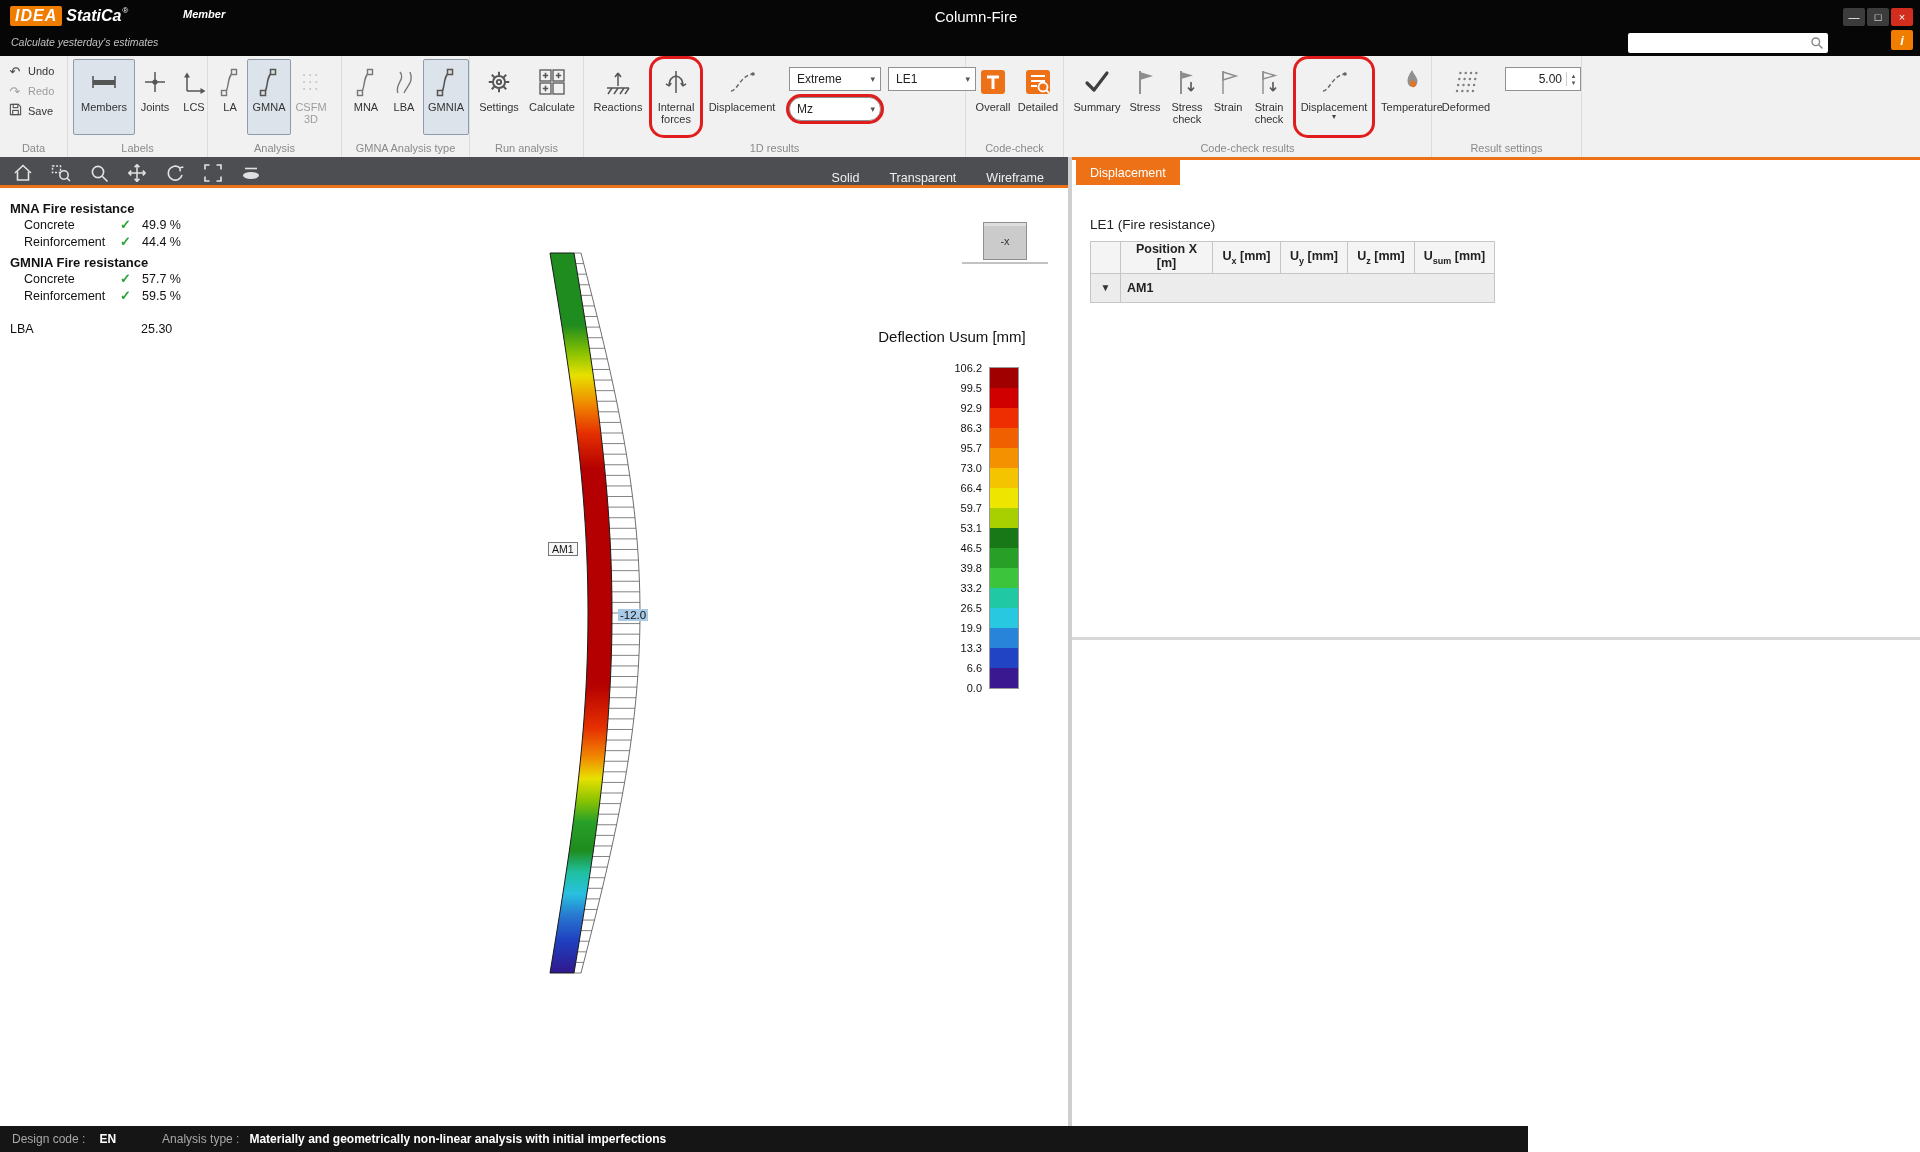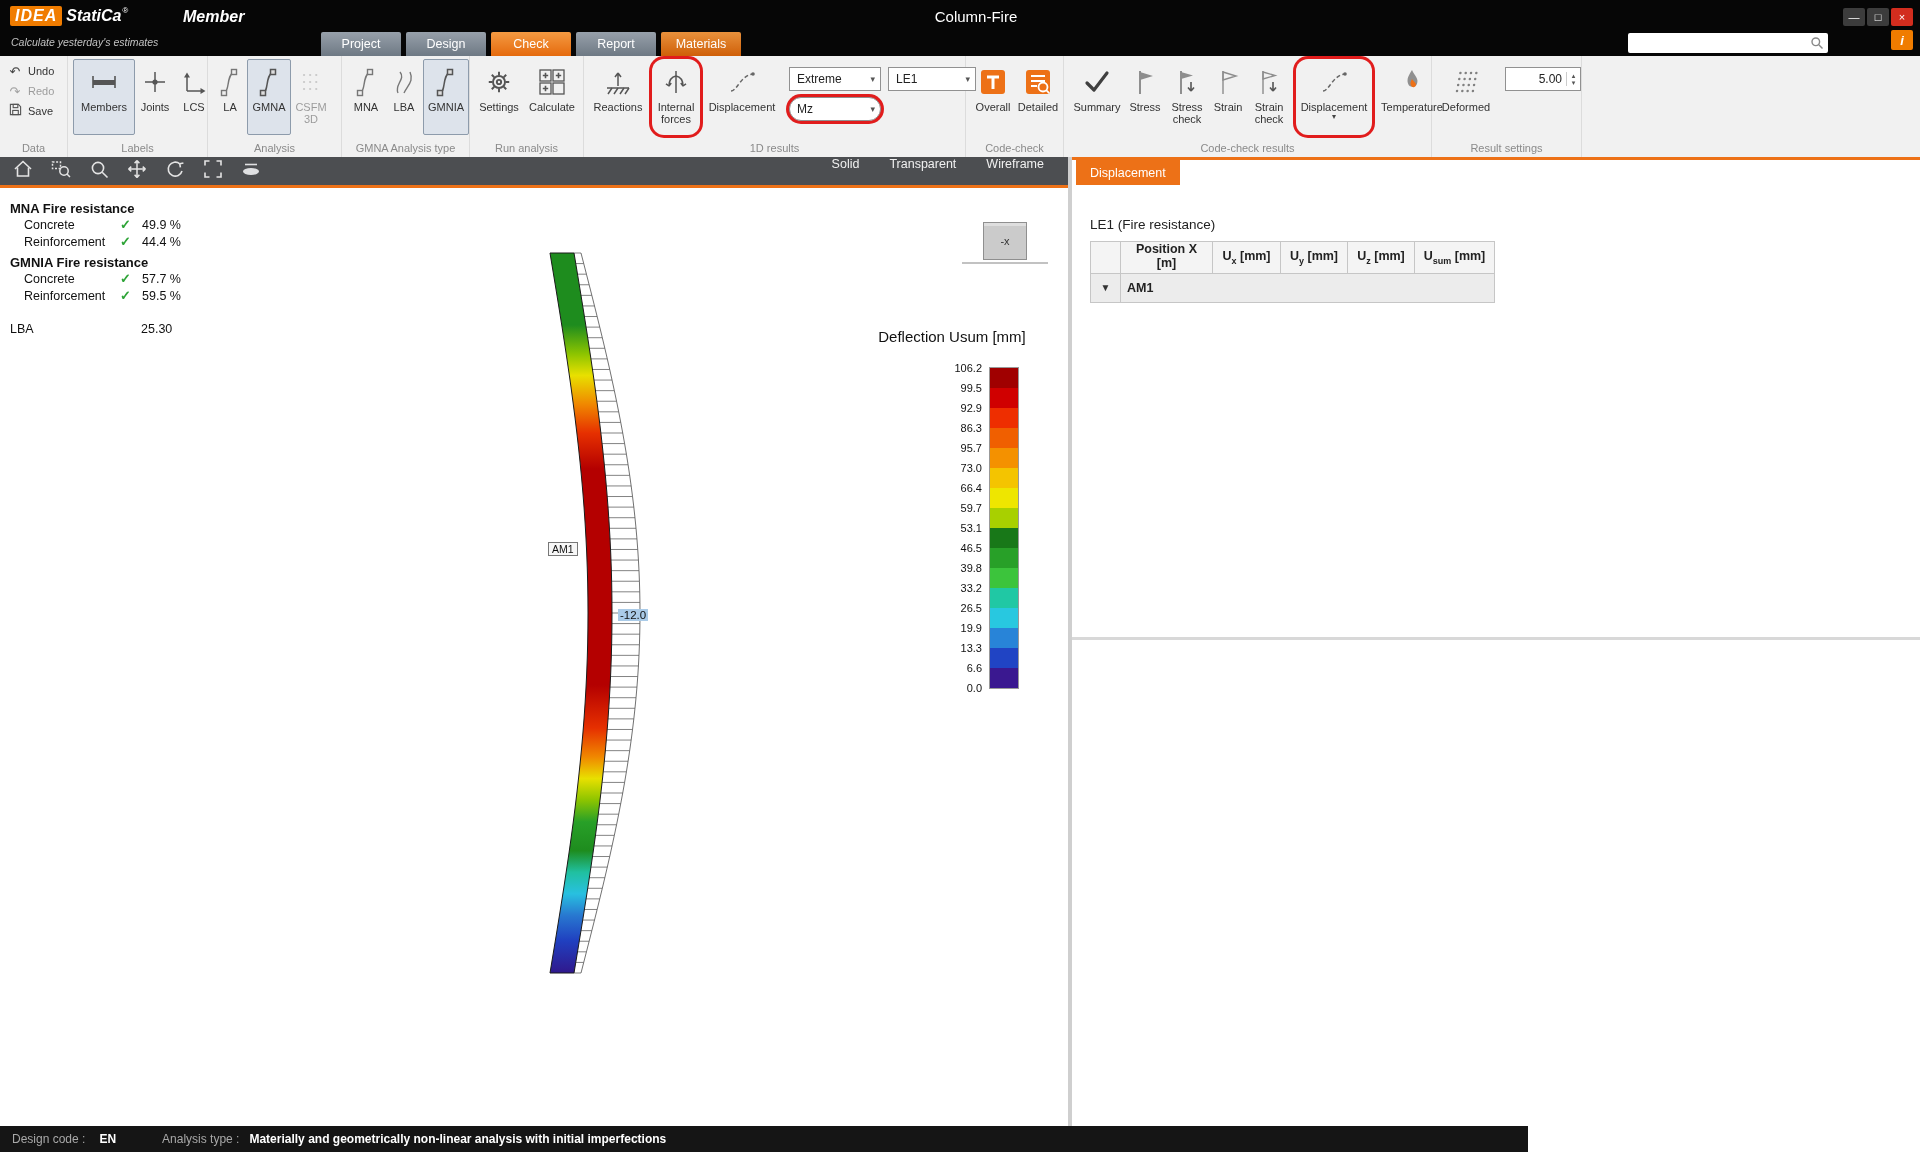--- a/index.html
+++ b/index.html
@@ -6,21 +6,21 @@
 html,body{width:1920px;height:1152px;overflow:hidden}
 body{font-family:"Liberation Sans",sans-serif;background:#e8e8e8}
 #app{position:absolute;inset:0;width:1920px;height:1152px;background:#fff}
 
 
 #topbar{position:absolute;left:0;top:0;width:1920px;height:56px;background:#060606;color:#fff}
 #logo{position:absolute;left:10px;top:6px;display:flex;align-items:center;font-style:italic;font-weight:bold}
 #logo .idea{background:#f07c00;color:#fff;padding:1px 5px;font-size:16px;letter-spacing:1px;border-radius:2px}
 #logo .statica{margin-left:4px;font-size:16px}
 #logo .reg{font-size:8px;align-self:flex-start;margin-left:1px;font-weight:normal}
-#app-name{position:absolute;left:183px;top:8px;font-style:italic;font-weight:bold;font-size:16px}
+#app-name{position:absolute;left:183px;top:8px;font-style:italic;font-weight:bold;font-size:11px}
 #tagline{position:absolute;left:11px;top:36px;font-style:italic;font-size:10.5px;color:#c2c2c2}
 #window-title{position:absolute;left:976px;top:8px;transform:translateX(-50%);font-size:15px}
 #search{position:absolute;left:1628px;top:33px;width:200px;height:20px;background:#fff;border-radius:2px;display:flex;align-items:center}
 #search input{flex:1;border:none;outline:none;height:16px;margin-left:6px;font-size:12px;background:transparent;font-family:inherit}
 #search svg{margin-right:4px}
 .winbtn{position:absolute;top:8px;width:22px;height:18px;display:flex;align-items:center;justify-content:center;font-size:11px;color:#fff;background:#3c3c3c;border-radius:2px;cursor:pointer}
 #btn-min{left:1843px}#btn-max{left:1867px}#btn-close{left:1891px;background:#d22d1e}
 #btn-info{position:absolute;left:1891px;top:30px;width:22px;height:20px;background:#f07c00;color:#fff;font-weight:bold;font-style:italic;font-size:13px;display:flex;align-items:center;justify-content:center;border-radius:2px;cursor:pointer}
 #tabs{position:absolute;left:321px;top:32px;height:24px;display:flex;gap:5px}
 .tab{min-width:80px;padding:0 14px;display:flex;align-items:center;justify-content:center;font-size:12.5px;color:#fff;background:linear-gradient(#97a0aa,#6e7984);border-radius:2px 2px 0 0;cursor:pointer}
@@ -46,21 +46,21 @@
 .ring{box-shadow:0 0 0 3px #e11c1c;border-radius:12px}
 .rbtn.ring{margin:0 5px}
 .spincol{display:flex;flex-direction:column;margin-left:10px;margin-top:8px}
 .spinner{background:#fff;border:1px solid #919191;width:76px;height:24px;display:flex;align-items:center;cursor:text}
 .spinner .val{flex:1;text-align:right;font-size:12px;padding-right:4px;color:#222}
 .spin-arrows{display:flex;flex-direction:column;width:14px;border-left:1px solid #ccc;align-items:center}
 .spin-arrows span{font-size:7px;line-height:7px;color:#555;cursor:pointer}
 .ddcaret{font-size:8px;color:#444;line-height:8px}
 
 
-#vp-toolbar{position:absolute;left:0;top:157px;width:1068px;height:28px;background:#4c4e51;display:flex;align-items:flex-start}
+#vp-toolbar{position:absolute;left:0;top:157px;width:1068px;height:28px;background:#4c4e51;display:flex;align-items:flex-end}
 .vpt-btn{width:30px;height:24px;margin-left:8px;display:flex;align-items:center;justify-content:center;cursor:pointer;border-radius:2px}
 #view-modes{margin-left:auto;display:flex;gap:30px;margin-right:24px;font-size:12.5px;color:#f0f0f0}
 #view-modes span{cursor:pointer}
 #vp-orange{position:absolute;left:0;top:185px;width:1068px;height:3px;background:#ed7117}
 
 
 #viewport{position:absolute;left:0;top:188px;width:1068px;height:938px;background:#fff}
 #summary{position:absolute;left:10px;top:8px;width:240px;color:#111}
 .sumtitle{font-weight:bold;font-size:13px;margin-top:5px}
 .sumrow{display:grid;grid-template-columns:96px 22px auto;padding-left:14px;font-size:12.5px;height:17px;align-items:center}
@@ -125,27 +125,20 @@
     <div class="winbtn" id="btn-max">
         <span>□</span>
       </div>
     <div class="winbtn" id="btn-close">
         <span>×</span>
       </div>
     <div id="btn-info">
         <span>i</span>
       </div>
 
-    <div id="tabs">
-      <div class="tab">Project</div>
-      <div class="tab">Design</div>
-      <div class="tab active">Check</div>
-      <div class="tab">Report</div>
-      <div class="tab orange">Materials</div>
-    </div>
   </div>
 
   <div id="ribbon">
 
     <div class="rgroup" style="width:68px">
       <div class="rgroup-content" style="flex-direction:column;align-items:stretch;padding-top:5px">
         <div class="sbtn">
             <span class="sic">↶</span>
             <span>Undo</span>
           </div>

